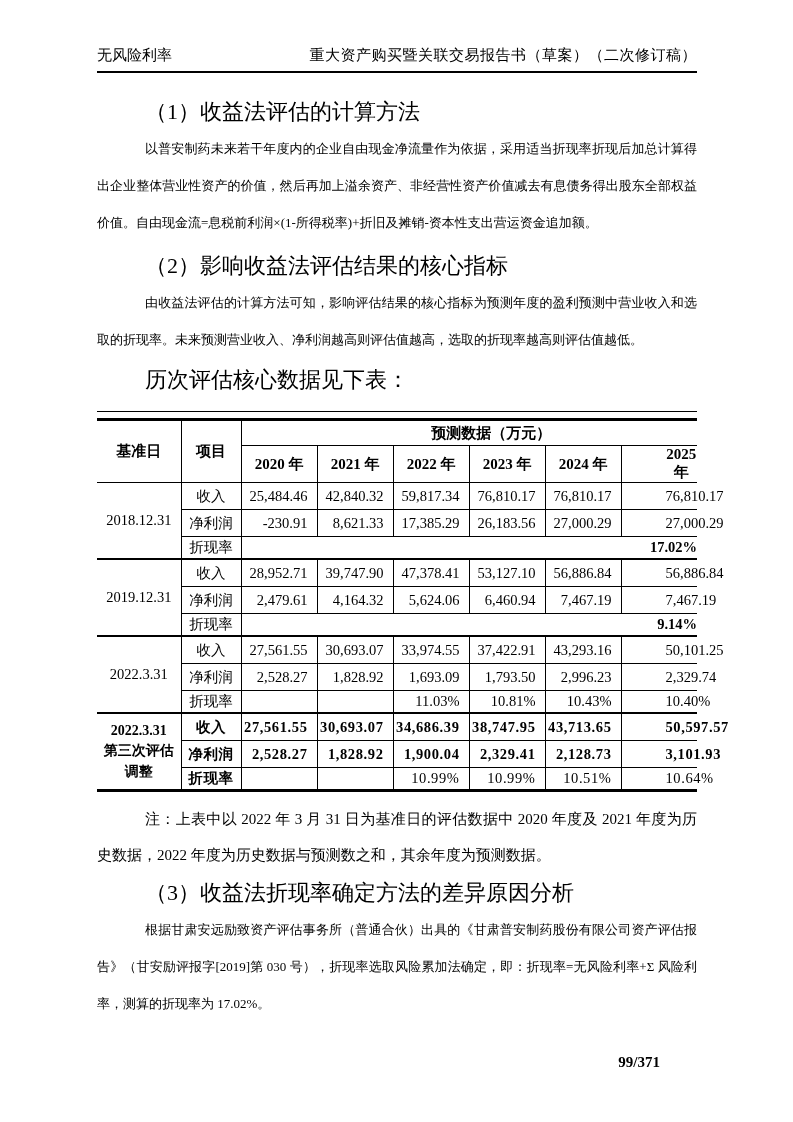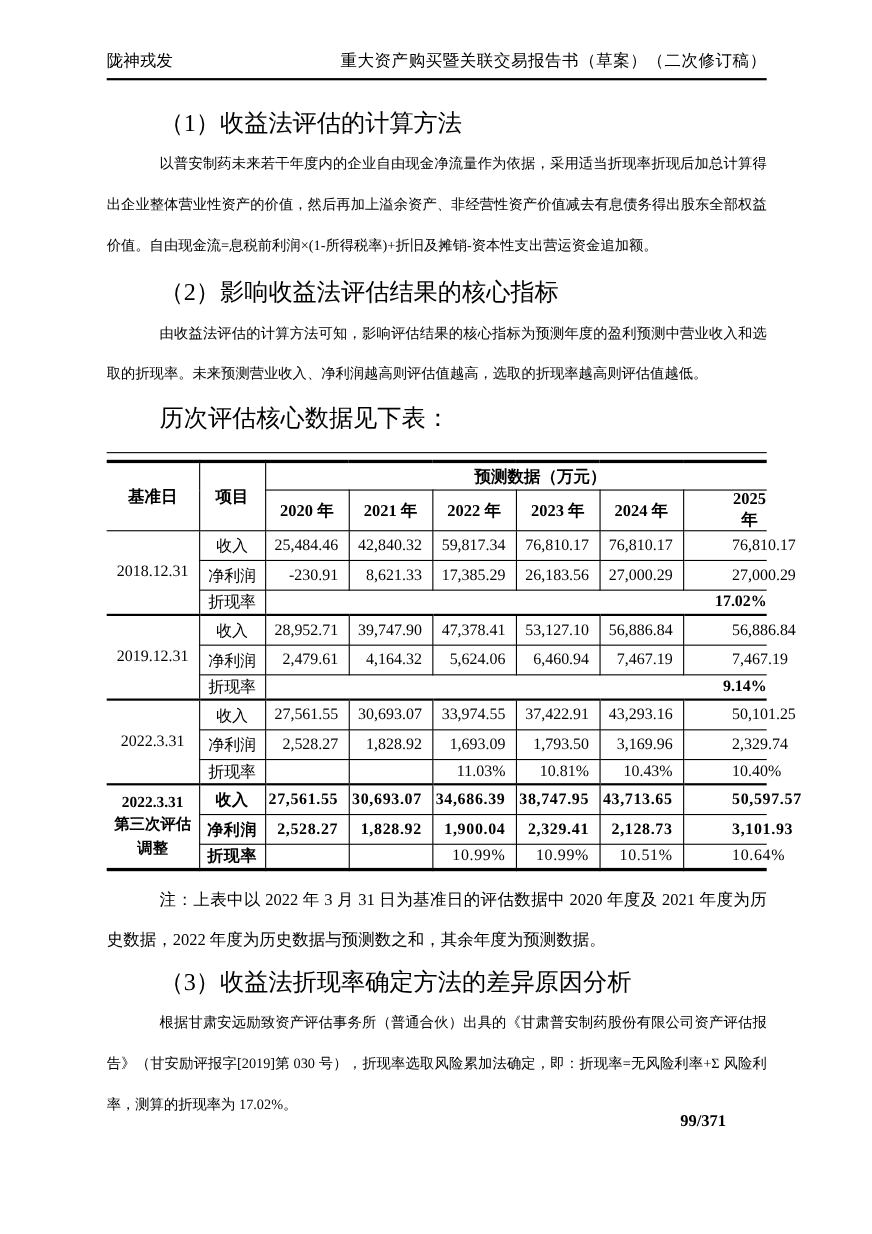--- a/index.html
+++ b/index.html
@@ -58,31 +58,31 @@
   table.eval td.merged { text-align: right; font-weight: bold; }
   table.eval tr.discount td.num { font-weight: normal; }
   table.eval tr.g-bold td { font-weight: bold; letter-spacing: 0.6px; }
   table.eval tr.g-bold td.base { font-size: 14px; letter-spacing: 0; }
   .note {
     font-size: 15px; line-height: 36px; margin: 9px 0 0;
     text-indent: 48px; text-align: justify;
   }
   .h3 { margin-top: 1px; }
   .footer {
-    position: absolute; top: 1012px; right: 133px;
+    position: absolute; top: 1054px; right: 133px;
     font-size: 15px; font-weight: bold;
   }
 </style>
 </head>
 <body>
 
 <div class="page">
 
   <div class="doc-header">
-    <span class="left">陇神戎发</span>
+    <span class="left">无风险利率</span>
     <span class="right">重大资产购买暨关联交易报告书（草案）（二次修订稿）</span>
   </div>
 
   <p class="heading h1">（1）收益法评估的计算方法</p>
   <p class="para">以普安制药未来若干年度内的企业自由现金净流量作为依据，采用适当折现率折现后加总计算得出企业整体营业性资产的价值，然后再加上溢余资产、非经营性资产价值减去有息债务得出股东全部权益价值。自由现金流=息税前利润×(1-所得税率)+折旧及摊销-资本性支出营运资金追加额。</p>
 
   <p class="heading h2">（2）影响收益法评估结果的核心指标</p>
   <p class="para">由收益法评估的计算方法可知，影响评估结果的核心指标为预测年度的盈利预测中营业收入和选取的折现率。未来预测营业收入、净利润越高则评估值越高，选取的折现率越高则评估值越低。</p>
 
   <p class="heading intro">历次评估核心数据见下表：</p>
@@ -170,21 +170,21 @@
             <td class="num">37,422.91</td>
             <td class="num">43,293.16</td>
             <td class="num">50,101.25</td>
           </tr>
           <tr class="">
             <td class="label">净利润</td>
             <td class="num">2,528.27</td>
             <td class="num">1,828.92</td>
             <td class="num">1,693.09</td>
             <td class="num">1,793.50</td>
-            <td class="num">3,169.96</td>
+            <td class="num">2,996.23</td>
             <td class="num">2,329.74</td>
           </tr>
           <tr class="discount">
             <td class="label">折现率</td>
             <td class="num"></td>
             <td class="num"></td>
             <td class="num">11.03%</td>
             <td class="num">10.81%</td>
             <td class="num">10.43%</td>
             <td class="num">10.40%</td>

